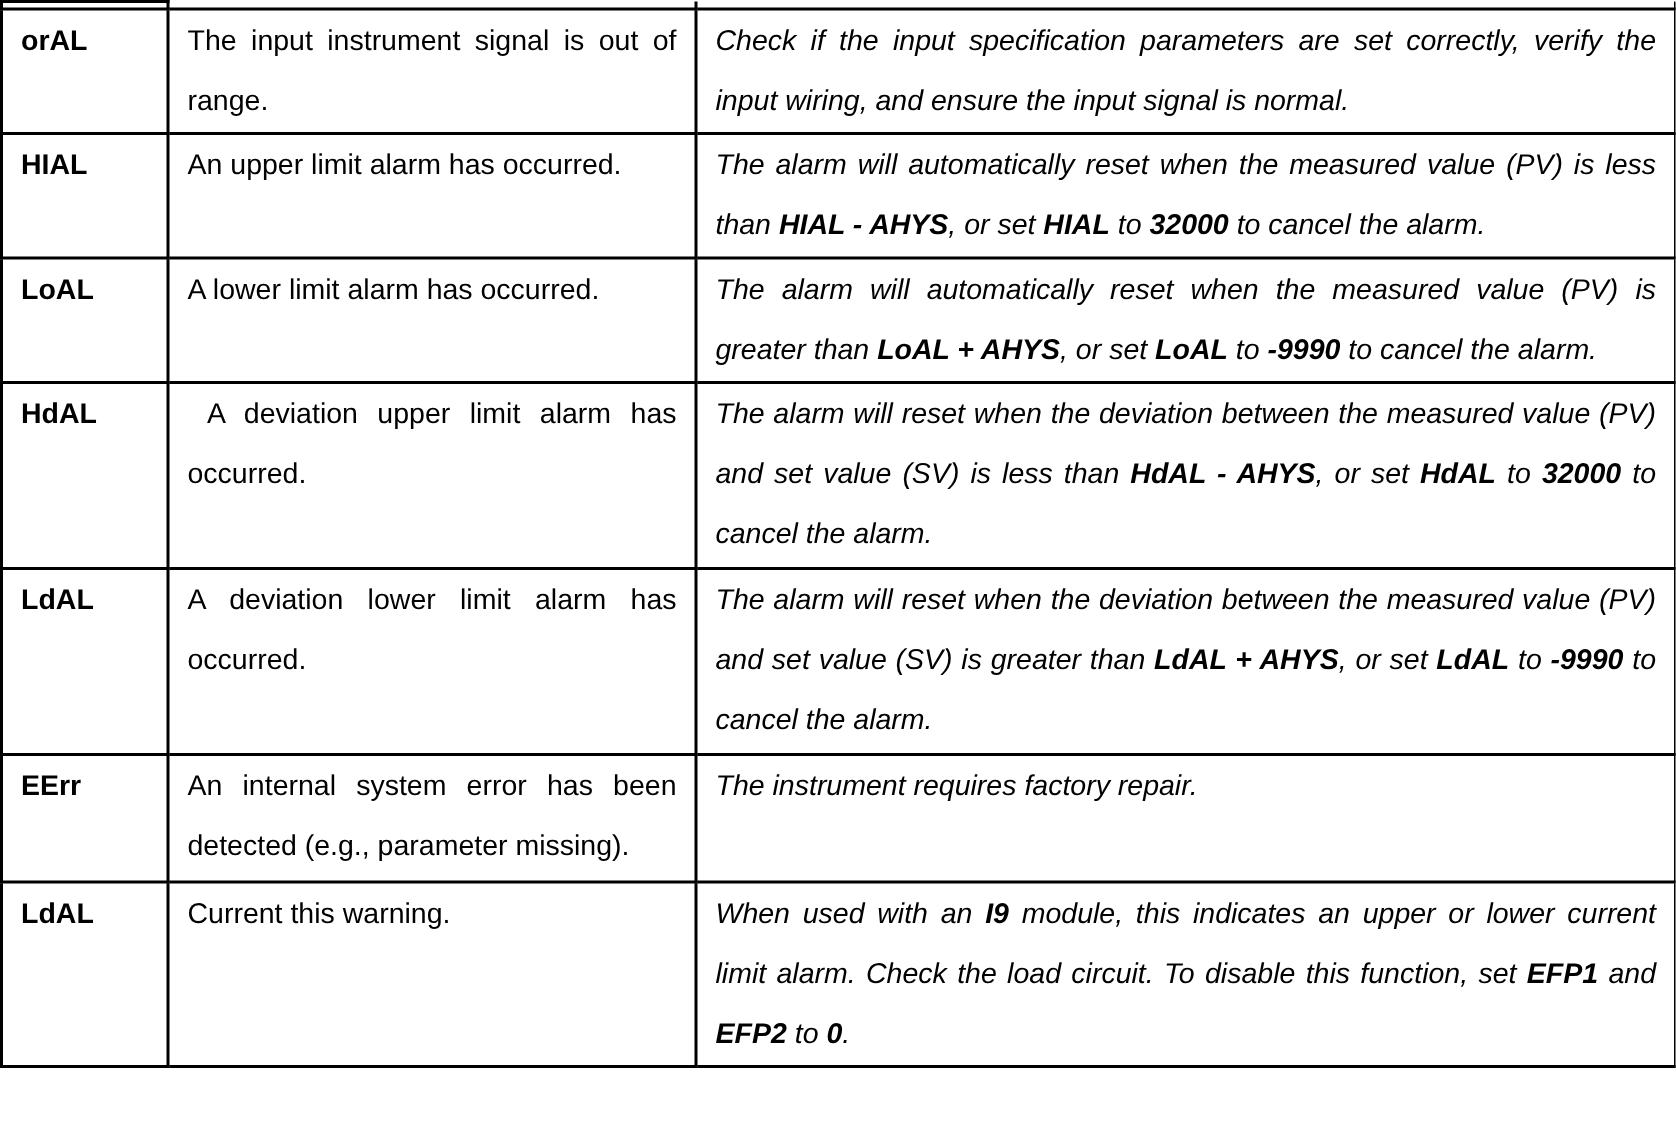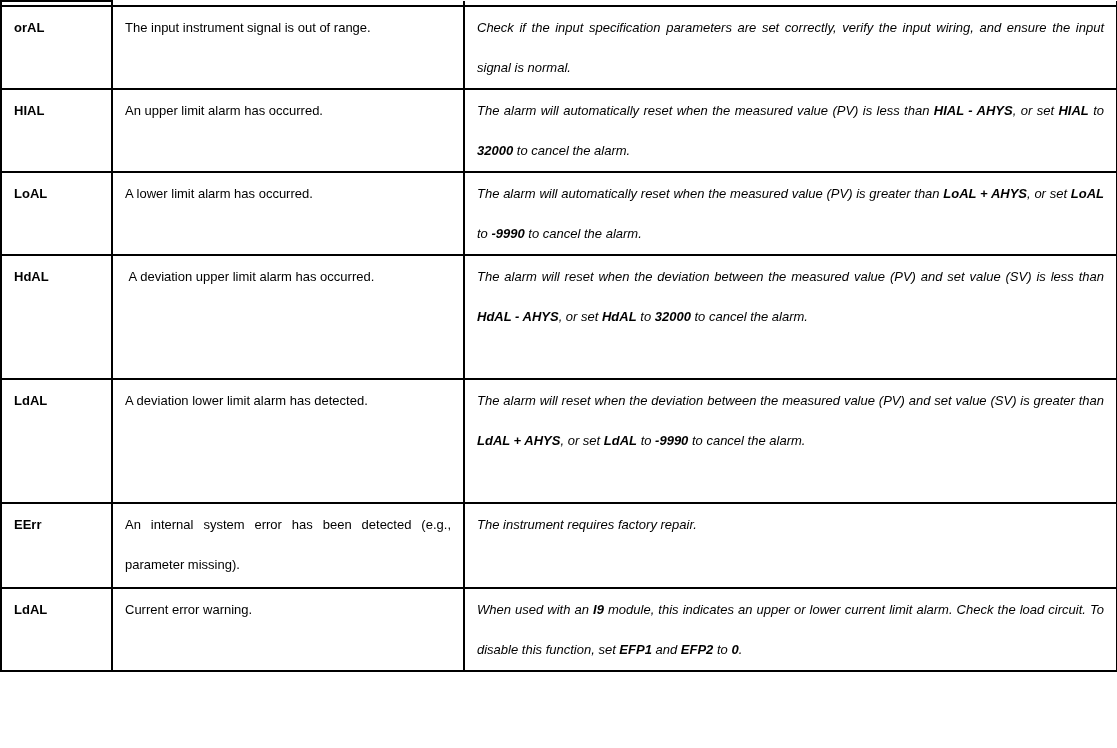--- a/index.html
+++ b/index.html
@@ -17,21 +17,21 @@
   table.alarm-table {
     border-collapse: collapse;
     table-layout: fixed;
     width: 1116px;
     margin: 0;
   }
   table.alarm-table td {
     border: 2px solid #000000;
     vertical-align: top;
     padding: 1px 12px 0 12px;
-    font-size: 13px;
+    font-size: 19px;
     line-height: 40px;
     overflow: hidden;
   }
   
   tbody tr:nth-child(1) { height: 5px; }
   tbody tr:nth-child(1) td { border-top: none; padding: 0; }
   tbody tr:nth-child(1) td:first-child { border-top: 2px solid #000000; }
 
   tbody tr { height: 80px; }
   tbody tr:nth-child(5), tbody tr:nth-child(6) { height: 124px; }
@@ -117,21 +117,21 @@
     <td class="sol-cell">
       <p><span>The alarm will reset when the deviation between the measured value (PV) and set value (SV) is less than </span><b>HdAL - AHYS</b><span>, or set </span><b>HdAL</b><span> to </span><b>32000</b><span> to cancel the alarm.</span></p>
     </td>
   </tr>
 
   <tr>
     <td class="code-cell">
       <span>LdAL</span>
     </td>
     <td class="desc-cell">
-      <p><span>A deviation lower limit alarm has detected.</span></p>
+      <p><span>A deviation lower limit alarm has occurred.</span></p>
     </td>
     <td class="sol-cell">
       <p><span>The alarm will reset when the deviation between the measured value (PV) and set value (SV) is greater than </span><b>LdAL + AHYS</b><span>, or set </span><b>LdAL</b><span> to </span><b>-9990</b><span> to cancel the alarm.</span></p>
     </td>
   </tr>
 
 
   <tr>
     <td class="code-cell">
       <span>EErr</span>
@@ -142,20 +142,20 @@
     <td class="sol-cell">
       <p><span>The instrument requires factory repair.</span></p>
     </td>
   </tr>
 
   <tr>
     <td class="code-cell">
       <span>LdAL</span>
     </td>
     <td class="desc-cell">
-      <p><span>Current error warning.</span></p>
+      <p><span>Current this warning.</span></p>
     </td>
     <td class="sol-cell">
       <p><span>When used with an </span><b>I9</b><span> module, this indicates an upper or lower current limit alarm. Check the load circuit. To disable this function, set </span><b>EFP1</b><span> and </span><b>EFP2</b><span> to </span><b>0</b><span>.</span></p>
     </td>
   </tr>
 </tbody>
 </table>
 
 </body></html>

